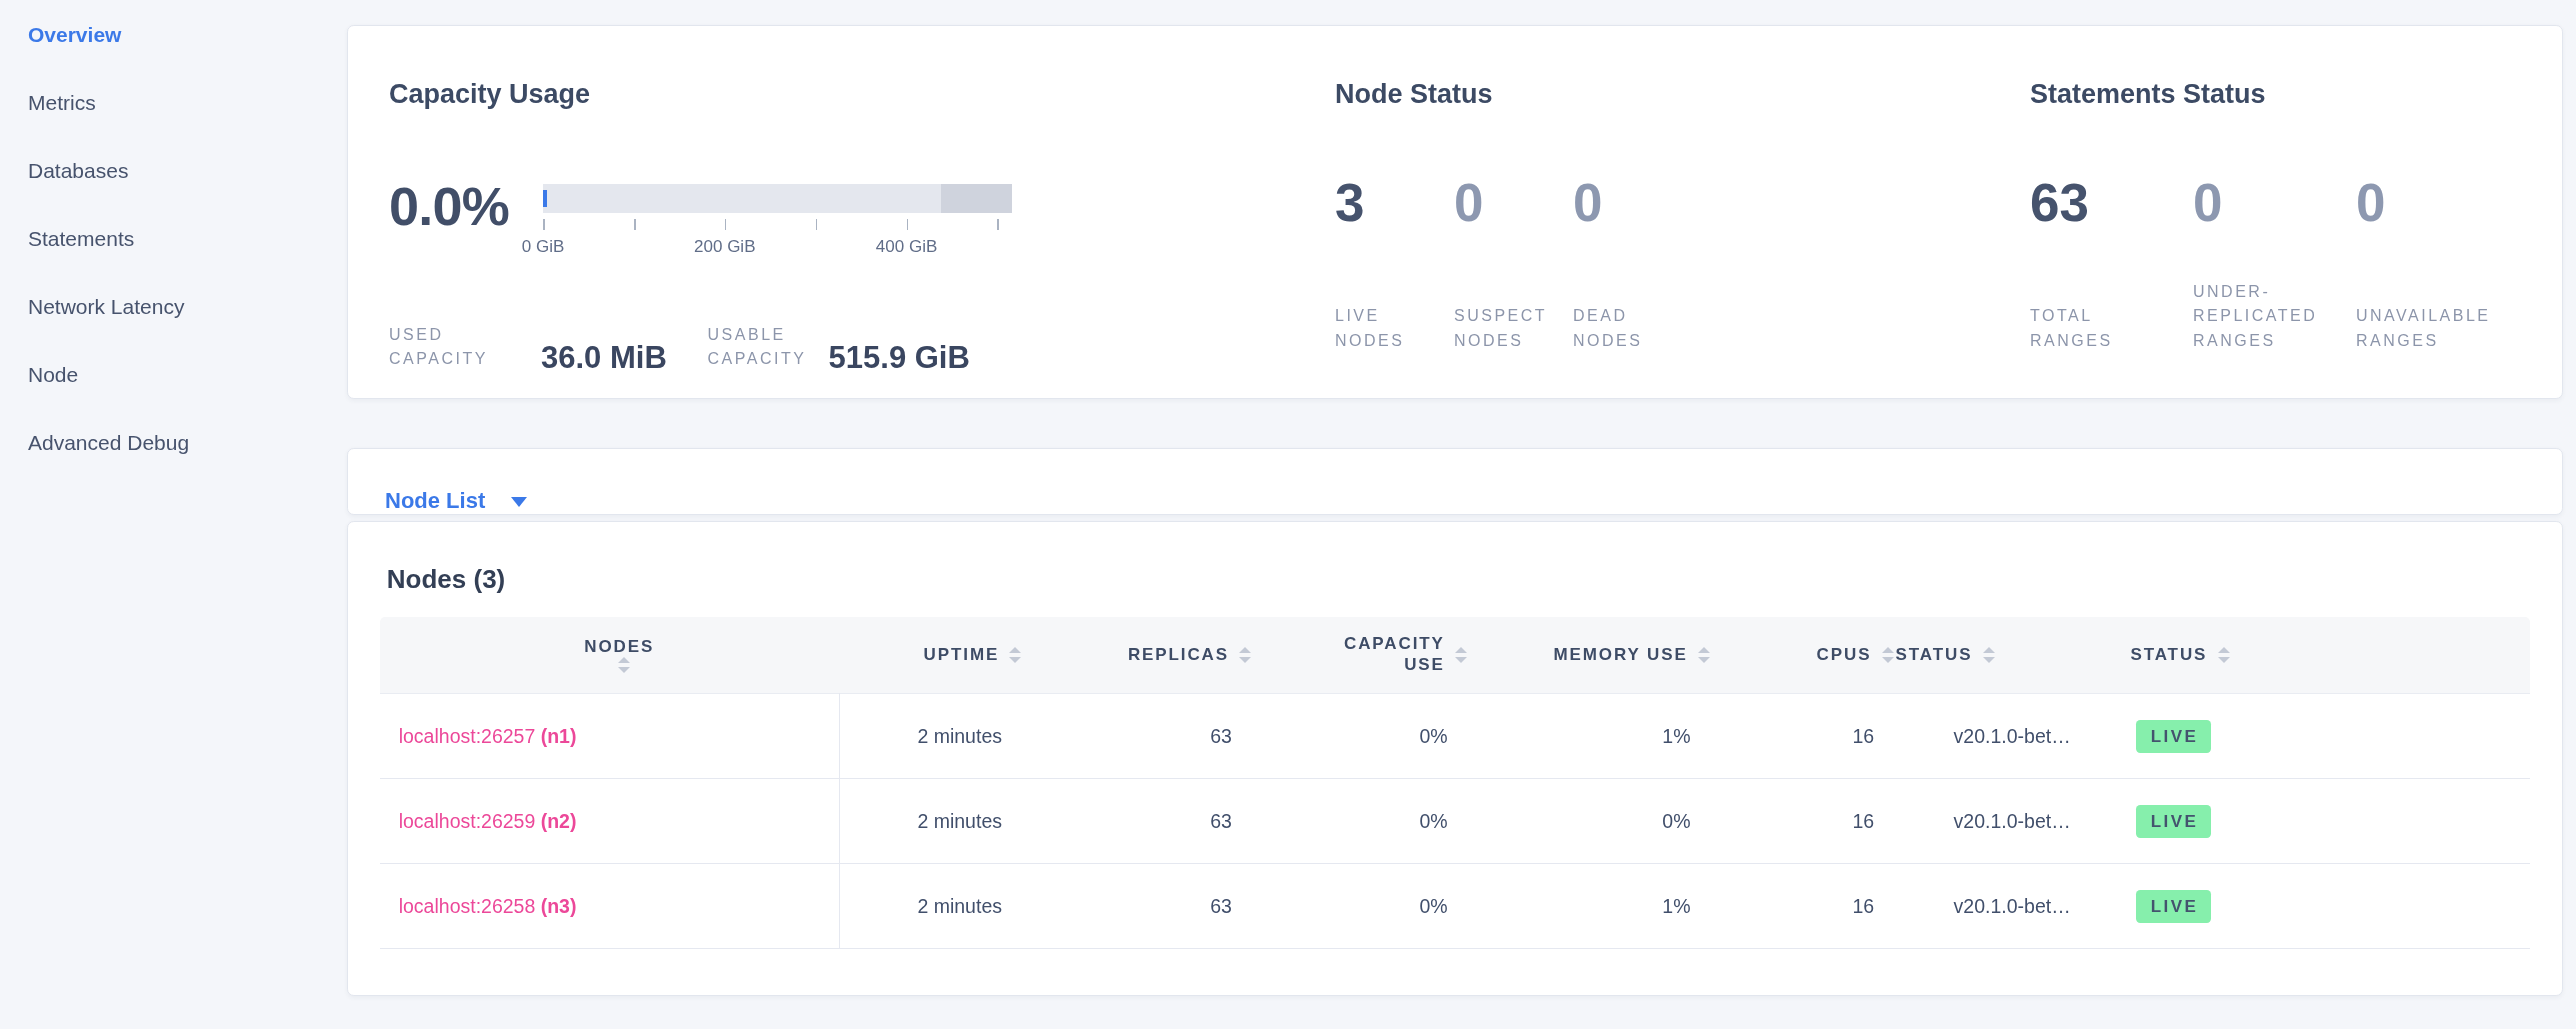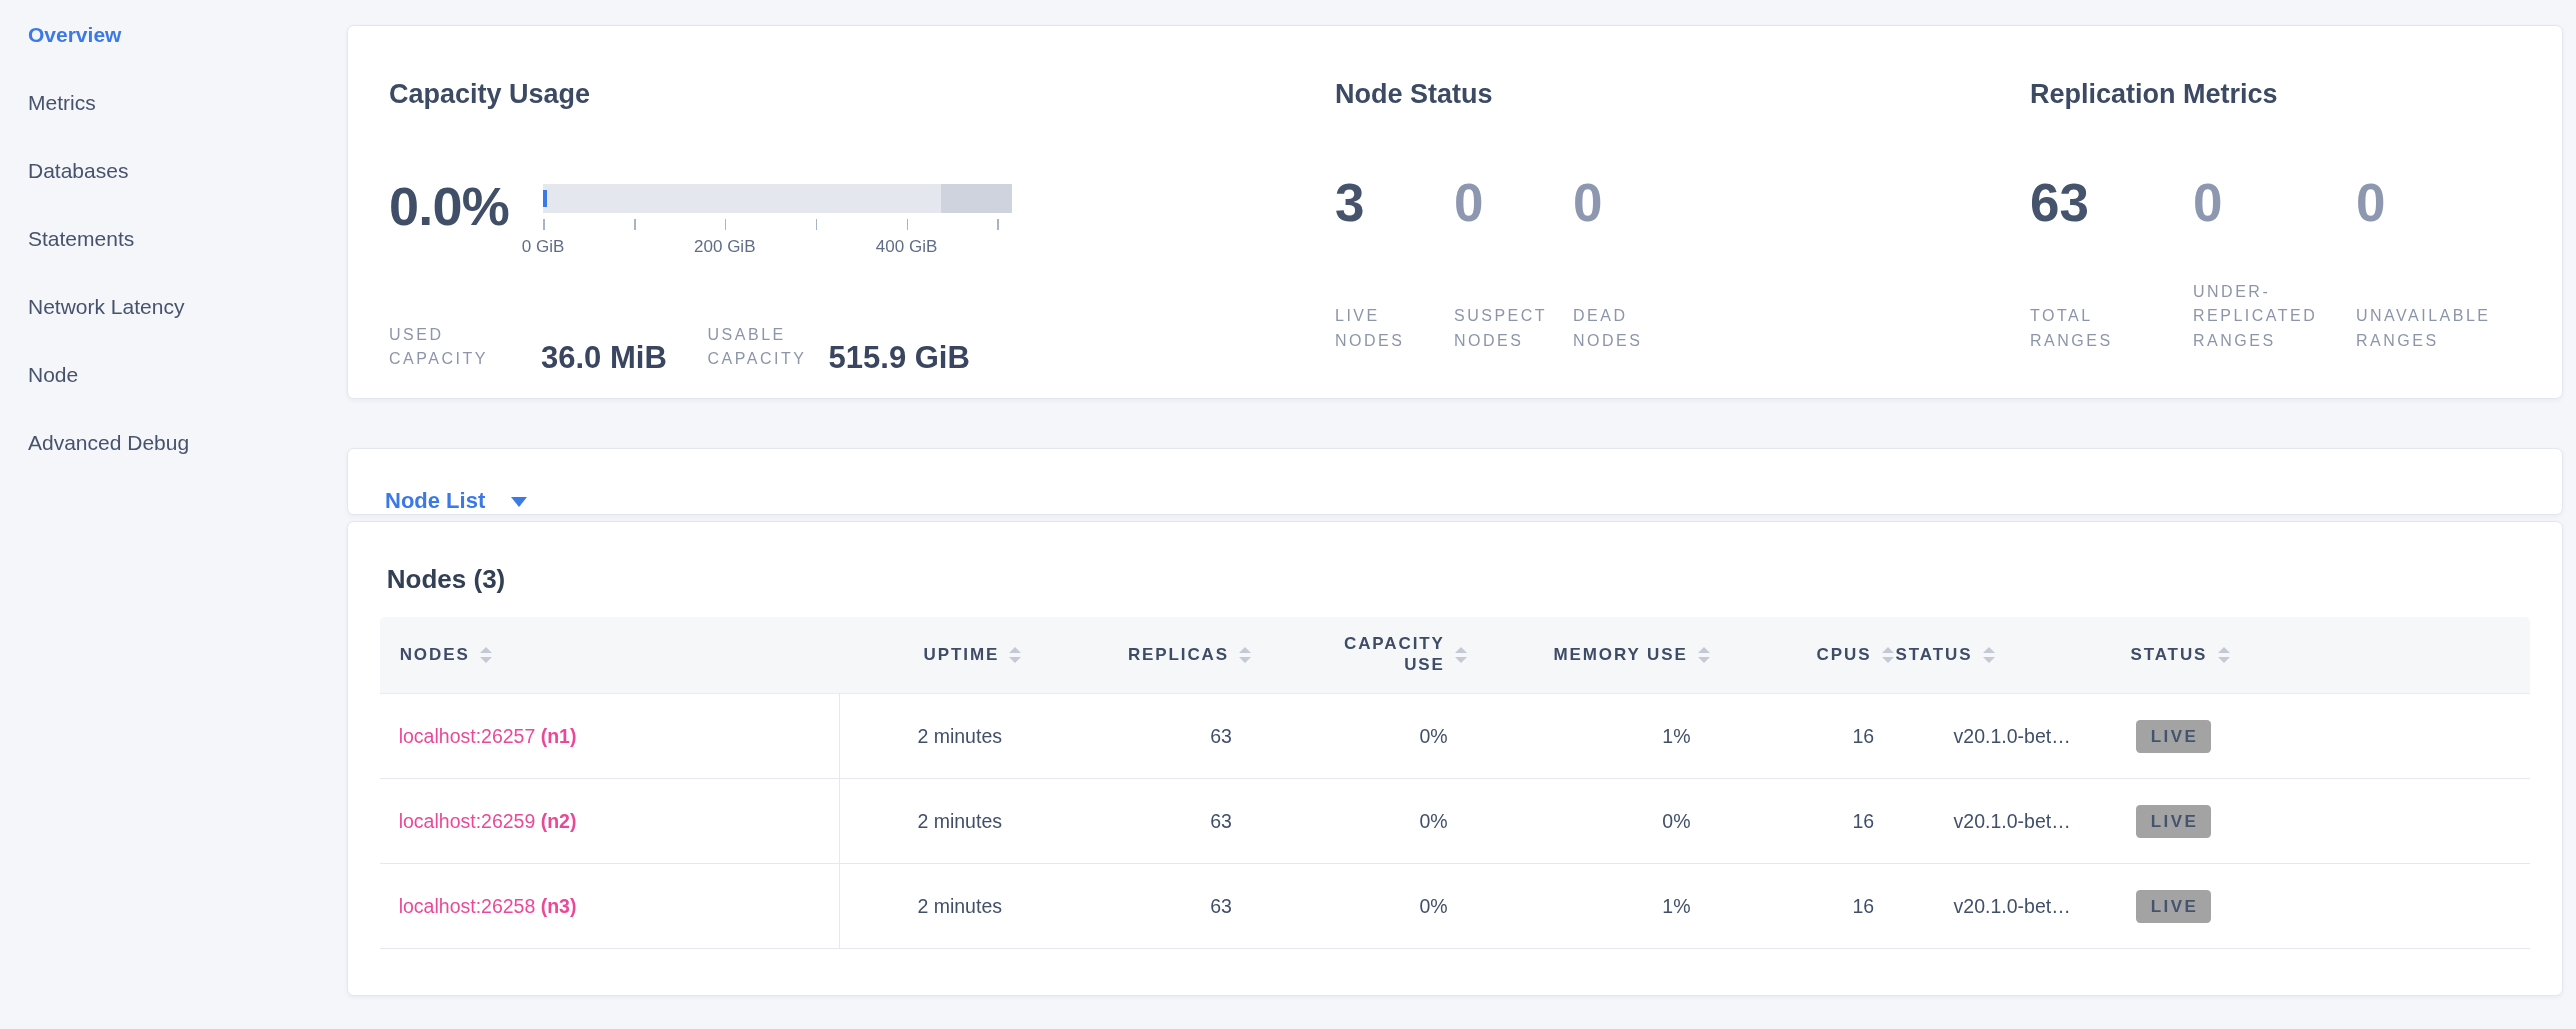--- a/index.html
+++ b/index.html
@@ -113,25 +113,25 @@
   td.num, th.num { text-align:right; }
   td.num { padding-right:20.4px; }
   th.num .th-inner { padding-right:0; }
   td.c-version { padding-left:59px; }
   th.c-version .th-inner, th.c-status .th-inner { justify-content:flex-start; }
   td.c-status { padding-left:6.8px; }
   th.c-version, th.c-status { text-align:left; }
   .node-id { font-weight:700; }
   .addr-link { color:#ec4899; text-decoration:none; }
   .badge-live {
-    display:inline-block; background:#a3a3a3; color:#44536e;
+    display:inline-block; background:#86efac; color:#44536e;
     font-size:17px; font-weight:700; letter-spacing:2.5px;
     padding:8.5px 12.7px 7.6px 14.4px; border-radius:4.2px; line-height:17px;
   }
-  th .pad-head { padding-left:18.7px; }
+  th .pad-head { padding-left:18.7px;flex-direction:column; }
 </style>
 </head>
 <body>
 
 <nav class="sidebar">
   <div class="side-item active">Overview</div>
   <div class="side-item">Metrics</div>
   <div class="side-item">Databases</div>
   <div class="side-item">Statements</div>
   <div class="side-item">Network Latency</div>
@@ -189,21 +189,21 @@
           <div class="stat-label">SUSPECT NODES</div>
         </div>
         <div class="stat-col">
           <div class="stat-num muted">0</div>
           <div class="stat-label">DEAD NODES</div>
         </div>
       </div>
     </div>
 
     <div class="sec-repl">
-      <h2 class="card-title">Replication Metrics</h2>
+      <h2 class="card-title">Statements Status</h2>
       <div class="stat-cols">
         <div class="stat-col">
           <div class="stat-num">63</div>
           <div class="stat-label">TOTAL RANGES</div>
         </div>
         <div class="stat-col">
           <div class="stat-num muted">0</div>
           <div class="stat-label">UNDER-REPLICATED RANGES</div>
         </div>
         <div class="stat-col">

